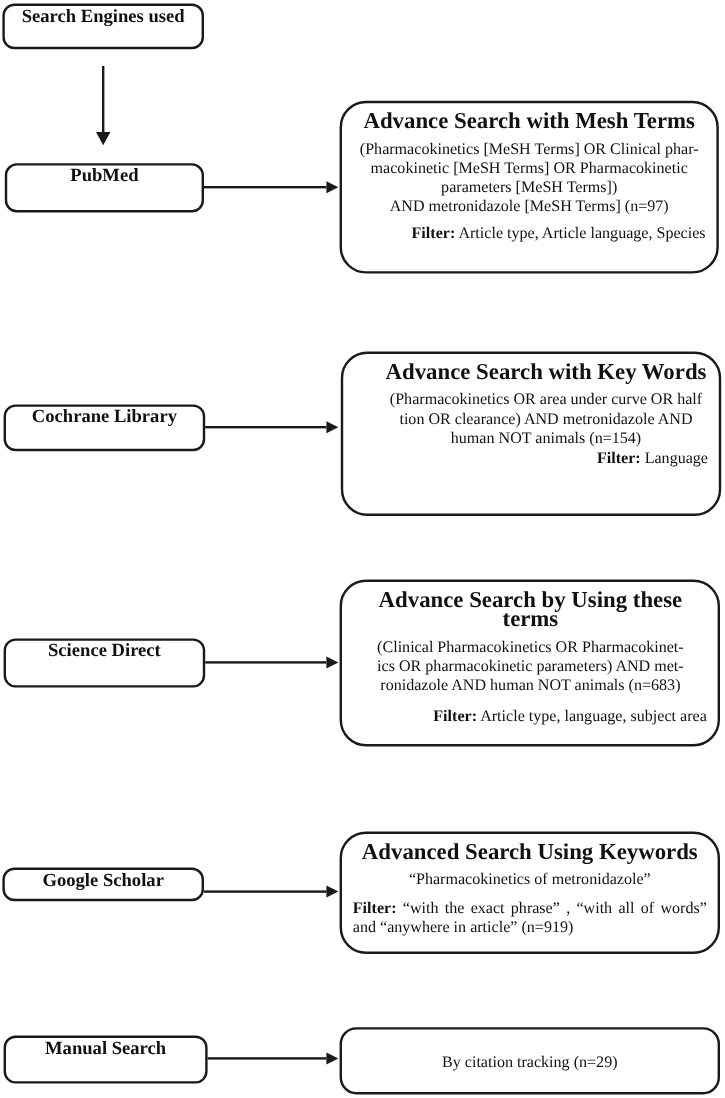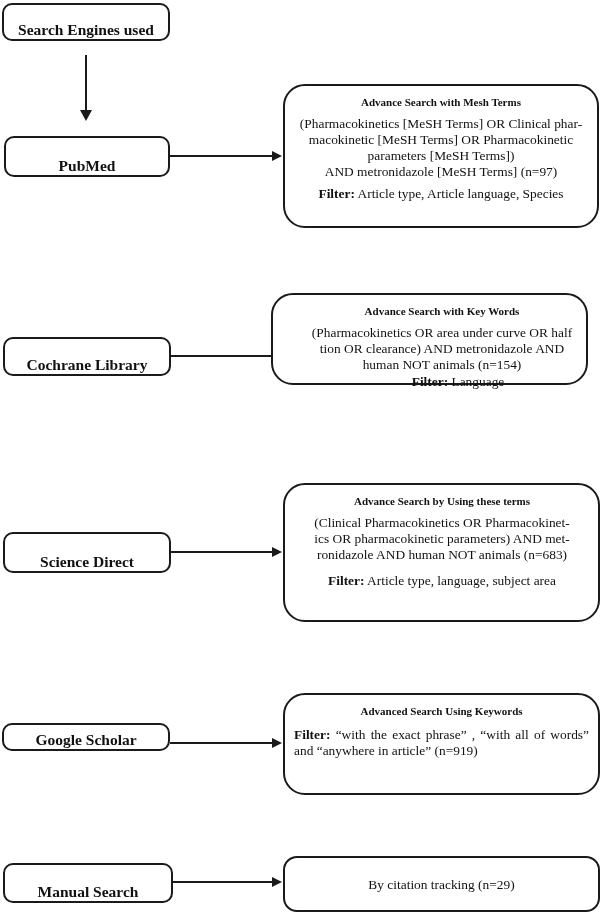--- a/index.html
+++ b/index.html
@@ -6,44 +6,44 @@
   .canvas{
     position:relative;width:604px;height:915px;background:#ffffff;
     font-family:"Liberation Serif","DejaVu Serif",serif;color:#111111;
     overflow:hidden;
   }
   .box{
     position:absolute;background:#ffffff;border:2.4px solid #1a1a1a;
     box-sizing:border-box;
   }
   .src-box{
-    border-radius:10px;display:flex;align-items:flex-end;justify-content:center;
+    border-radius:10px;display:flex;align-items:flex-start;justify-content:center;
     font-weight:bold;font-size:15.5px;text-align:center;
   }
   .hdr-box{left:2px;top:3px;width:168px;height:38px;}
   .pos-src-1{left:4px;top:136px;width:166px;height:41px;}
   .pos-src-2{left:3px;top:337px;width:168px;height:39px;}
   .pos-src-3{left:3px;top:532px;width:168px;height:41px;}
   .pos-src-4{left:2px;top:723px;width:168px;height:28px;}
   .pos-src-5{left:3px;top:863px;width:170px;height:40px;}
   .det-box{
     border-width:2px;border-radius:22px;padding:8px 9px 6px 9px;
     font-size:13.4px;line-height:16px;
   }
   .pos-det-1{left:283px;top:84px;width:316px;height:144px;}
-  .pos-det-2{left:271px;top:293px;width:317px;height:92px;padding-left:34px;}
+  .pos-det-2{left:284px;top:293px;width:317px;height:137px;padding-left:34px;}
   .pos-det-3{left:283px;top:483px;width:317px;height:139px;padding-left:10px;}
   .pos-det-4{left:283px;top:693px;width:317px;height:102px;}
   .pos-det-5{left:283px;top:856px;width:317px;height:56px;border-radius:14px;
     display:flex;align-items:center;justify-content:center;text-align:center;}
-  .det-title{font-weight:bold;font-size:11px;text-align:center;margin-bottom:6px;}
+  .det-title{font-weight:bold;font-size:19px;text-align:center;margin-bottom:6px;}
   .det-body{text-align:center;}
   .det-body .bline{white-space:nowrap;}
   .det-body sub{font-size:0.7em;vertical-align:-0.25em;}
-  .det-filter{margin-top:6px;text-align:center;}
+  .det-filter{margin-top:6px;text-align:right;}
   .det-filter b{font-weight:bold;}
   .filter-tight{margin-top:1px;margin-left:32px;}
   .filter-roomy{margin-top:10px;}
   .filter-justify{margin-top:8px;text-align:justify;}
   
   .arrow-h{position:absolute;display:flex;align-items:center;height:12px;}
   .arrow-h .shaft{flex:1;height:2px;background:#1a1a1a;}
   .arrow-h .head{width:0;height:0;border-left:10px solid #1a1a1a;
     border-top:5px solid transparent;border-bottom:5px solid transparent;}
   .pos-arr-1{left:170px;top:150px;width:112px;}
@@ -131,20 +131,23 @@
 
   <div class="box src-box pos-src-4">
     <span>Google Scholar</span>
   </div>
   <div class="arrow-h pos-arr-4">
     <div class="shaft"></div>
     <div class="head"></div>
   </div>
   <div class="box det-box pos-det-4">
     <div class="det-title">Advanced Search Using Keywords</div>
+    <div class="det-body">
+        <div class="bline"><span>“Pharmacokinetics of metronidazole”</span></div>
+      </div>
     <div class="det-filter filter-justify">
       <b>Filter:</b><span> “with the exact phrase” , “with all of words” and “anywhere in article” (n=919)</span>
     </div>
   </div>
 
   <div class="box src-box pos-src-5">
     <span>Manual Search</span>
   </div>
   <div class="arrow-h pos-arr-5">
     <div class="shaft"></div>

